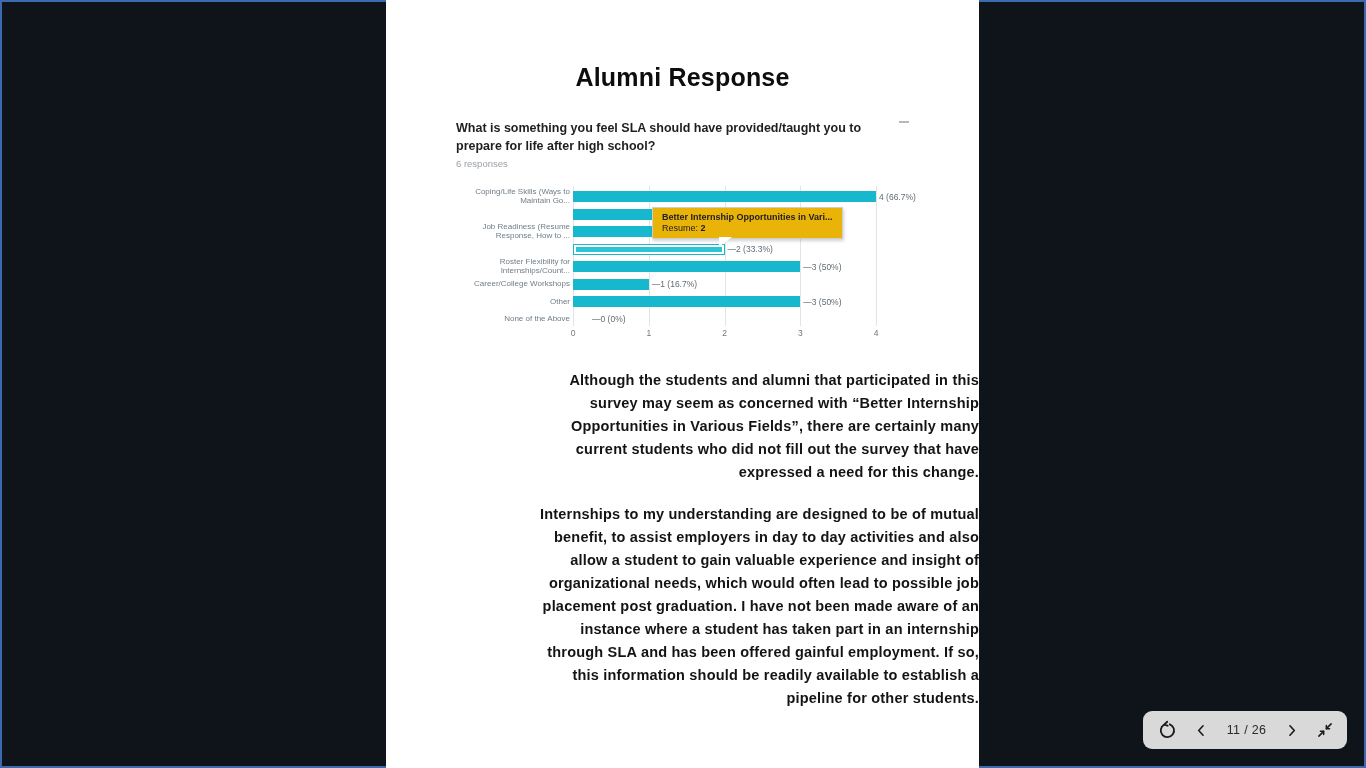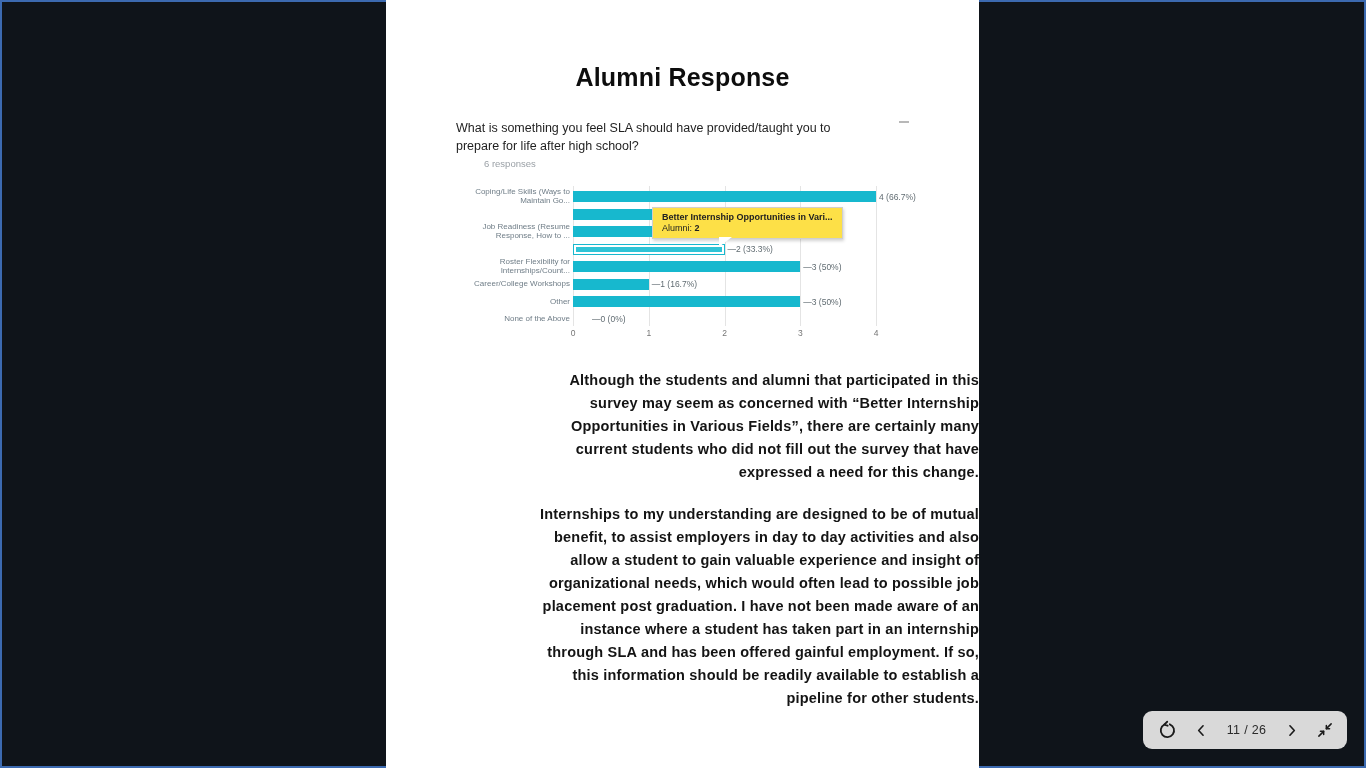--- a/index.html
+++ b/index.html
@@ -13,41 +13,41 @@
   .panel-right { left:979px; width:387px; border:2px solid #3c6ab0; border-left:none; }
 
   
   .slide { position:absolute; left:386px; top:0; width:593px; height:655px; background:#ffffff; }
   .slide-title { position:absolute; top:63px; left:0; width:100%; text-align:center;
                  font-size:25px; font-weight:800; color:#0d0d0d; letter-spacing:.2px; }
 
   
   .chart { position:absolute; left:0; top:110px; width:593px; height:245px;
            font-family:"Liberation Sans", sans-serif; }
-  .chart-question { position:absolute; left:70px; top:9px; font-size:12.5px; font-weight:400;
+  .chart-question { position:absolute; left:70px; top:9px; font-size:12.5px; font-weight:700;
                     color:#1f1f1f; line-height:18px; }
-  .chart-subtitle { position:absolute; left:70px; top:48px; font-size:9.5px; color:#9aa0a6;margin-left:28px; }
+  .chart-subtitle { position:absolute; left:70px; top:48px; font-size:9.5px; color:#9aa0a6; }
   .chart-dash { position:absolute; left:513px; top:11px; width:10px; height:2px; background:#b8b8b8; }
 
   .ylabels { position:absolute; left:0; top:76px; width:184px; height:140px; }
   .ylabel { position:absolute; left:0; width:184px; text-align:right; font-size:8px;
             line-height:9.6px; color:#6f7d87; transform:translateY(-50%); }
 
   .plot { position:absolute; left:187px; top:76px; width:303px; height:140px; overflow:visible; }
   .gridline { position:absolute; top:0; width:1px; height:140px; background:#e4e4e4; }
   .bar { position:absolute; left:0; height:11px; background:#17b8ce; }
   .bar.highlighted { background:#fff; border:1px solid #17b8ce; }
   .bar.highlighted .bar-inner { position:absolute; left:2px; right:2px; top:2px; bottom:2px; background:#2ec4d6; }
   .annotation { position:absolute; font-size:8.5px; color:#616c72; white-space:nowrap;
                 transform:translateY(-50%); }
 
   .xaxis { position:absolute; left:187px; top:218px; width:303px; height:12px; }
   .xtick { position:absolute; transform:translateX(-50%); font-size:8.5px; color:#757575; }
 
-  .tooltip { position:absolute; left:266px; top:97px; background:#fde047; border:1px solid #cfcfcf;
+  .tooltip { position:absolute; left:266px; top:97px; background:#eab308; border:1px solid #cfcfcf;
              box-shadow:1px 2px 3px rgba(0,0,0,.18); padding:4px 9px 5px 9px; white-space:nowrap; z-index:5; }
   .tt-title { font-size:9px; font-weight:700; color:#212121; }
   .tt-count { font-size:9px; color:#212121; margin-top:1px; }
   .tt-pointer { position:absolute; left:66px; top:100%; width:13px; height:10px; background:#fff;
                 clip-path:polygon(0 0, 100% 0, 0 100%); margin-top:-1px;
                 filter:drop-shadow(0 1px 1px rgba(0,0,0,.2)); }
 
   
   .para { position:absolute; left:0; width:593px; text-align:right; font-weight:700;
           color:#141414; font-size:14.5px; letter-spacing:.2px; }
@@ -129,21 +129,21 @@
         <span class="xtick" style="left: 0px;">0</span>
         <span class="xtick" style="left: 75.75px;">1</span>
         <span class="xtick" style="left: 151.5px;">2</span>
         <span class="xtick" style="left: 227.25px;">3</span>
         <span class="xtick" style="left: 303px;">4</span>
       </div>
 
     <div class="tooltip">
       <div class="tt-title">Better Internship Opportunities in Vari...</div>
       <div class="tt-count">
-        <span>Alumni:</span>
+        <span>Resume:</span>
         <b>2</b>
       </div>
       <div class="tt-pointer"></div>
     </div>
   </div>
 
   <div class="para para1" id="para1">
       <div>Although the students and alumni that participated in this</div>
       <div>survey may seem as concerned with “Better Internship</div>
       <div>Opportunities in Various Fields”, there are certainly many</div>

